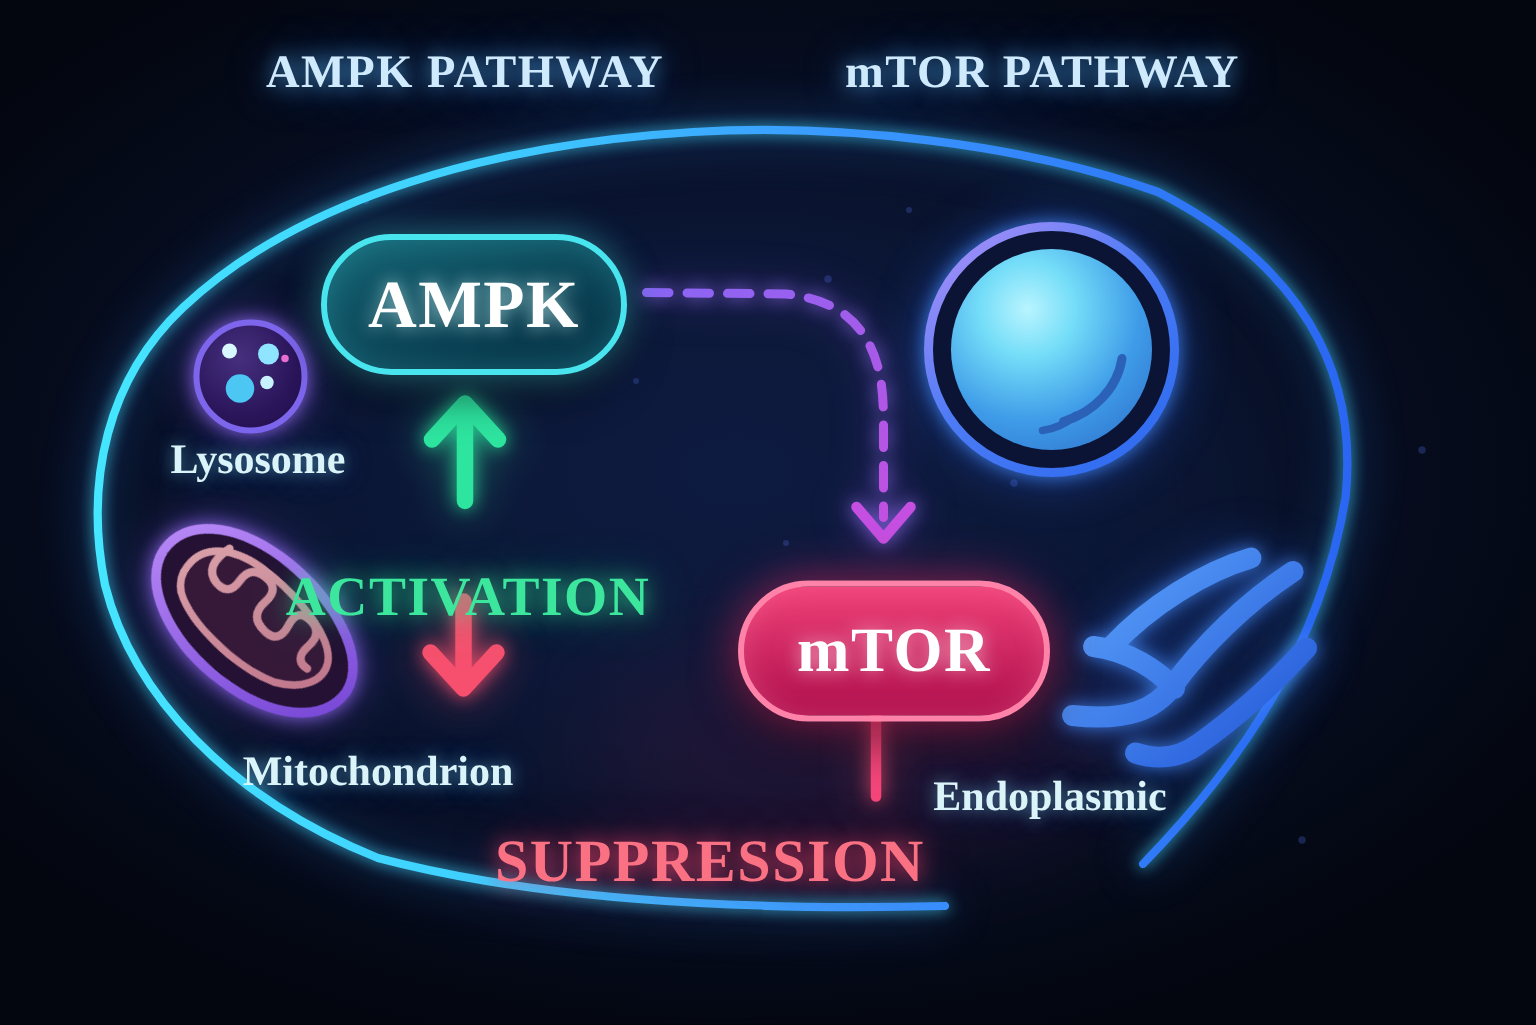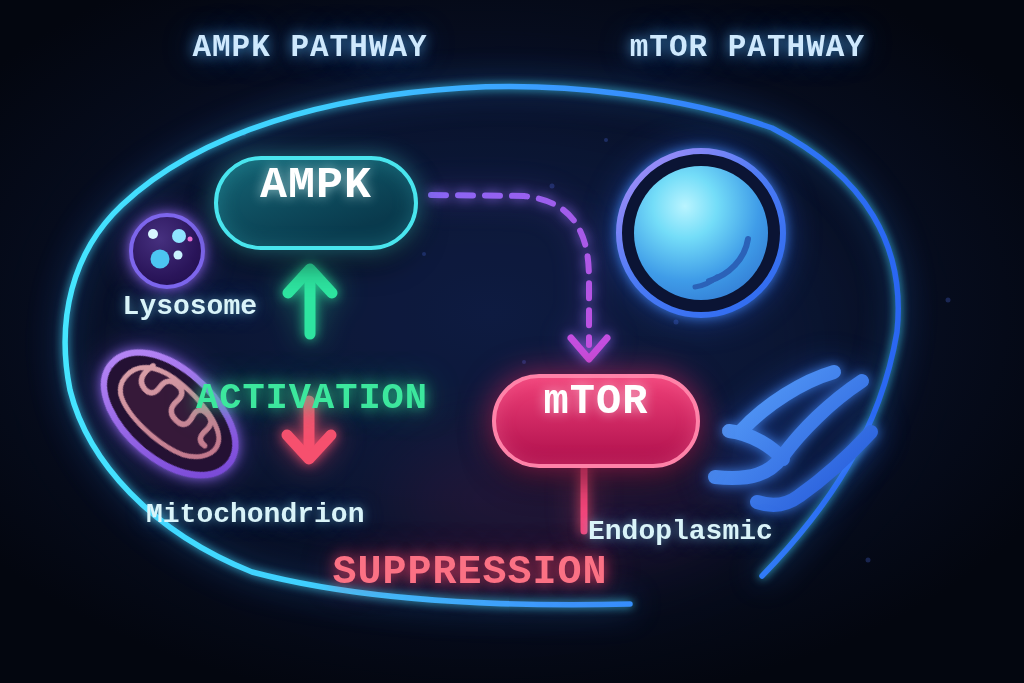--- a/index.html
+++ b/index.html
@@ -1,68 +1,68 @@
 <!DOCTYPE html>
 <html style="--background-center: #0d1737; --background-edge: #03060f; --membrane-cyan: #45e6ff; --membrane-blue: #2a66f2; --title-text: #cfe9fd; --label-text: #daf4f9; --node-text: #ffffff; --ampk-fill-top: #156575; --ampk-fill-bottom: #093a4d; --ampk-border: #49e5ee; --mtor-fill-top: #ef4078; --mtor-fill-bottom: #ae0f4c; --mtor-border: #ff82a8; --activation-green: #3ce79d; --arrow-green: #2ee5a0; --suppression-red: #fb7184; --arrow-red: #f6506e; --mtor-stem-pink: #f4467a; --dashed-purple: #8a66f5; --dashed-magenta: #c44fe0; --lysosome-purple: #7d66ec; --mito-outline-purple: #8a5cf0; --mito-cristae-rose: #d795a2; --nucleus-ring-blue: #2f6cf0; --nucleus-ring-purple: #9d8df8; --nucleus-sphere-light: #b9f4ff; --nucleus-sphere-deep: #2f74cf; --er-blue-light: #5aa2fa; --er-blue-deep: #2356d8;"><head>
 <meta charset="utf-8">
 <style>
   html,body{margin:0;padding:0;background:#02040c;}
   .stage{
     position:relative;width:1024px;height:683px;overflow:hidden;
-    font-family:Liberation Mono, monospace;
+    font-family:Liberation Serif, serif;
     background:
       radial-gradient(ellipse 62% 58% at 48% 46%, var(--background-center,#0d1737) 0%, #081026 52%, var(--background-edge,#03060f) 100%);
   }
   .scene{position:absolute;inset:0;width:1024px;height:683px;}
 
   .glow-cyan  {filter:drop-shadow(0 0 5px rgba(70,220,255,.85)) drop-shadow(0 0 16px rgba(50,140,255,.45));}
   .glow-blue  {filter:drop-shadow(0 0 6px rgba(70,140,250,.8)) drop-shadow(0 0 16px rgba(40,100,240,.4));}
   .glow-purple{filter:drop-shadow(0 0 6px rgba(150,110,245,.85)) drop-shadow(0 0 14px rgba(130,80,230,.4));}
   .glow-green {filter:drop-shadow(0 0 6px rgba(46,229,160,.85)) drop-shadow(0 0 15px rgba(46,229,160,.45));}
   .glow-red   {filter:drop-shadow(0 0 6px rgba(246,80,110,.85)) drop-shadow(0 0 15px rgba(246,80,110,.45));}
 
   .title{
     position:absolute;top:28px;height:40px;line-height:40px;text-align:center;
     font-size:31px;font-weight:bold;letter-spacing:1px;color:var(--title-text,#cfe9fd);
     text-shadow:0 0 14px rgba(90,185,255,.8),0 0 34px rgba(60,140,255,.45);
     white-space:nowrap;
   }
   .title.left{left:140px;width:340px;}
-  .title.right{left:525px;width:340px;text-align:right;}
+  .title.right{left:525px;width:340px;}
 
   .pill{
-    position:absolute;display:flex;justify-content:center;
+    position:absolute;display:flex;align-items:center;justify-content:center;
     border-radius:48px;font-weight:bold;color:var(--node-text,#ffffff);
     letter-spacing:1px;
   }
   .pill.ampk{
     left:214px;top:156px;width:196px;height:86px;font-size:45px;
     border:4px solid var(--ampk-border,#49e5ee);
     background:linear-gradient(160deg,var(--ampk-fill-top,#156575) 0%,var(--ampk-fill-bottom,#093a4d) 75%);
     box-shadow:0 0 24px rgba(73,229,238,.45),0 14px 28px rgba(0,0,0,.55),inset 0 0 20px rgba(73,229,238,.22);
     text-shadow:0 0 12px rgba(215,255,255,.65);
   }
   .pill.mtor{
-    left:492px;top:374px;width:200px;height:86px;font-size:42px;
+    left:492px;top:387px;width:200px;height:86px;font-size:42px;
     border:4px solid var(--mtor-border,#ff82a8);
     background:linear-gradient(180deg,var(--mtor-fill-top,#ef4078) 0%,var(--mtor-fill-bottom,#ae0f4c) 100%);
     box-shadow:0 0 32px rgba(240,45,110,.6),0 14px 30px rgba(0,0,0,.5),inset 0 0 18px rgba(255,130,170,.3);
     text-shadow:0 0 12px rgba(255,225,235,.65);
   }
 
   .olabel{
-    position:absolute;text-align:right;font-size:28px;font-weight:bold;
+    position:absolute;text-align:center;font-size:28px;font-weight:bold;
     color:var(--label-text,#daf4f9);
     text-shadow:0 0 10px rgba(130,225,255,.5),0 0 24px rgba(80,170,255,.3);
     white-space:nowrap;
   }
   .olabel.lysosome{left:87px;top:291px;width:170px;}
   .olabel.mitochondrion{left:146px;top:499px;width:212px;}
   .olabel.nucleus{left:756px;top:300px;width:140px;}
-  .olabel.er{left:588px;top:515px;width:200px;text-align:left;line-height:33px;}
+  .olabel.er{left:600px;top:515px;width:200px;text-align:center;line-height:33px;}
 
   .word{position:absolute;text-align:center;font-weight:bold;letter-spacing:1px;white-space:nowrap;margin-top:30px;}
   .word.activation{
     left:180px;top:347px;width:264px;font-size:37px;color:var(--activation-green,#3ce79d);
     text-shadow:0 0 14px rgba(50,230,155,.85),0 0 36px rgba(50,230,155,.45);
   }
   .word.suppression{
     left:330px;top:520px;width:280px;font-size:40px;color:var(--suppression-red,#fb7184);
     text-shadow:0 0 14px rgba(250,70,110,.85),0 0 36px rgba(250,55,100,.45);
   }

